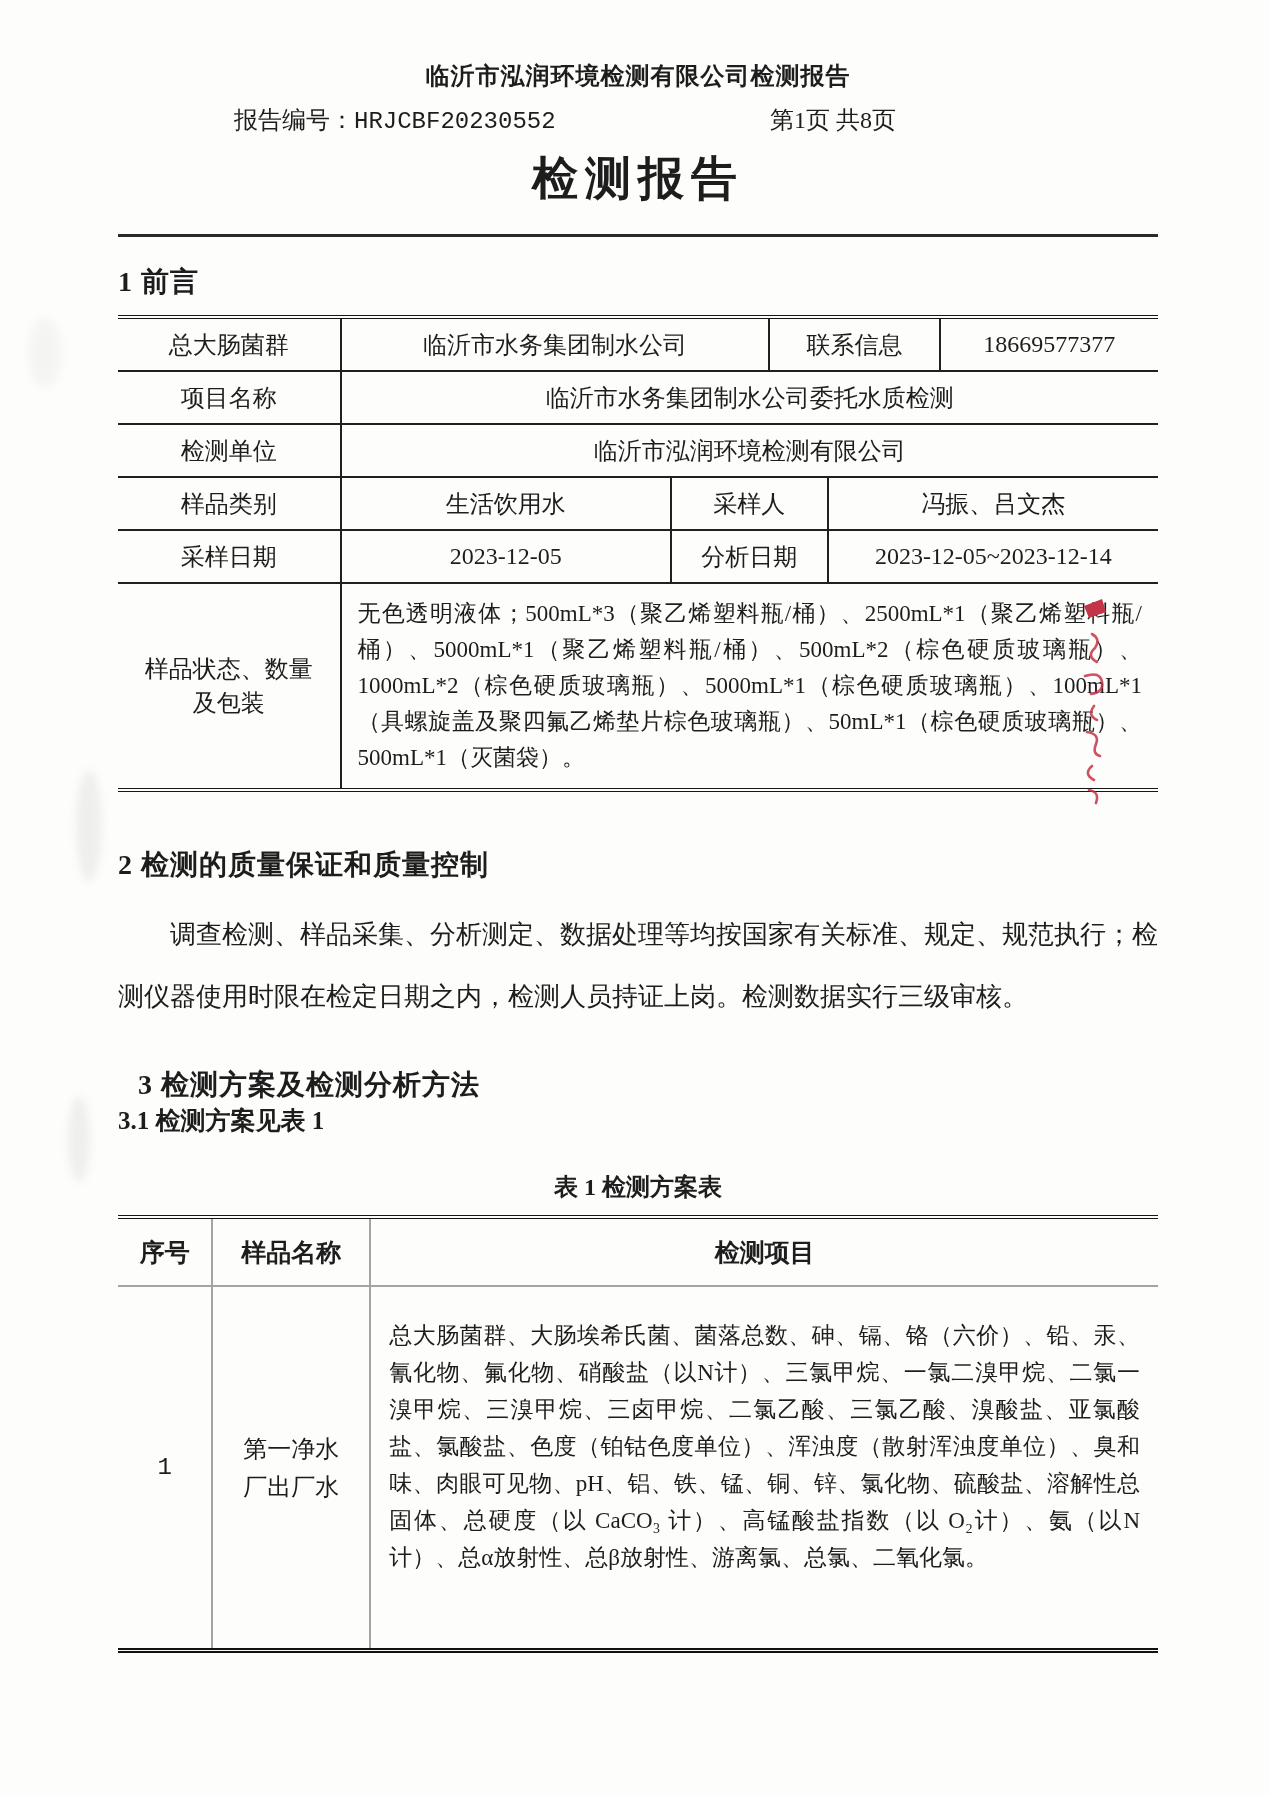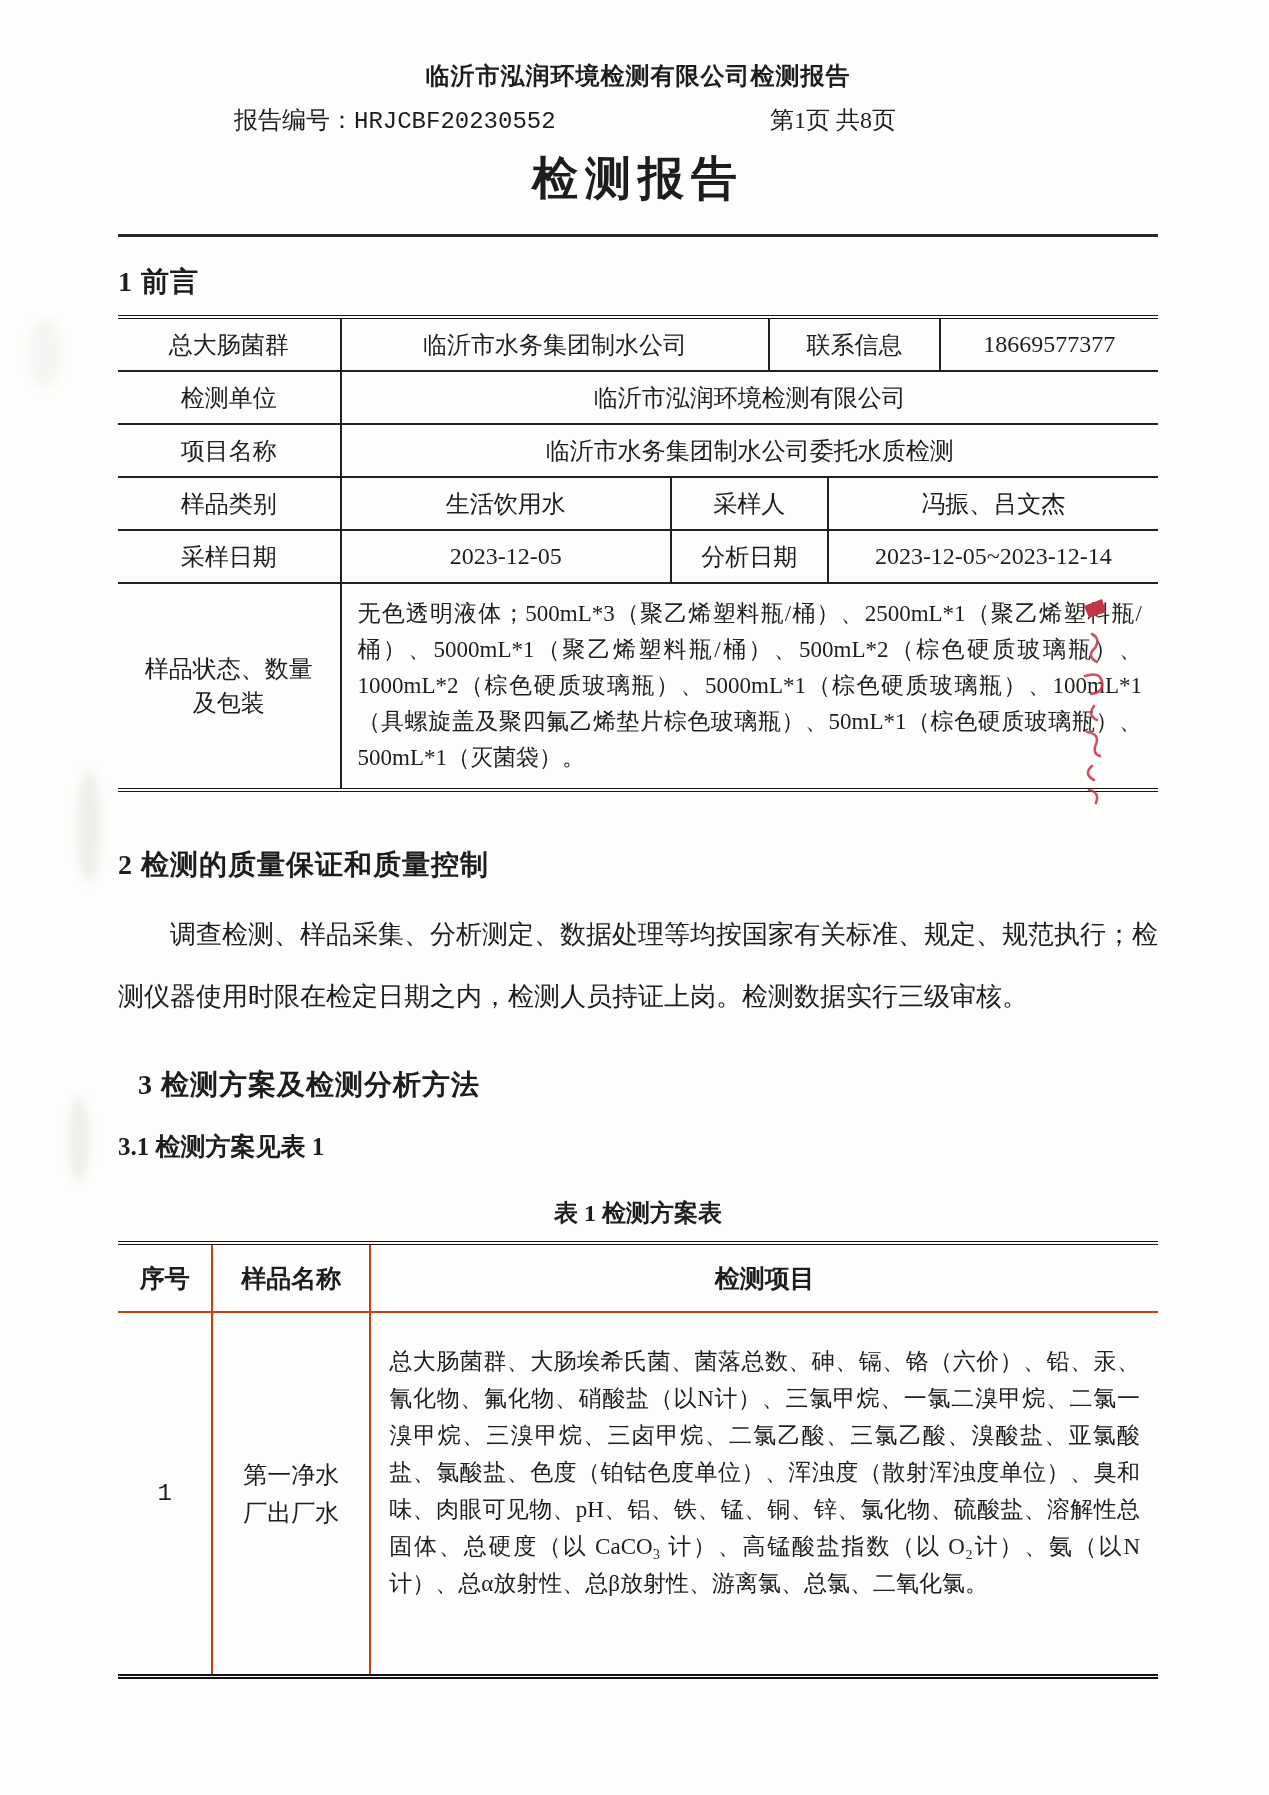--- a/index.html
+++ b/index.html
@@ -26,21 +26,21 @@
     margin-top:12px;
   }
   .title-rule {
     border:none; border-top:3px solid #2a2a2a; margin:24px 0 0 0; height:0;
   }
   
   .sec-heading { font-size:28px; font-weight:bold; letter-spacing:1px; }
   .sec1-heading { margin-top:26px; }
   .sec2-heading { margin-top:54px; }
   .sec3-heading { margin-top:38px;margin-left:20px; }
-  .sub-heading { font-size:25px; font-weight:bold; margin-top:26px; }
+  .sub-heading { font-size:25px; font-weight:bold; }
   
   table { border-collapse:collapse; table-layout:fixed; width:100%; }
   .pre-table {
     margin-top:14px;
     border-top:4px double #161616;
     border-bottom:4px double #161616;
   }
   .pre-table td {
     border:2px solid #202020;
     font-size:24px; text-align:center; padding:2px 8px;
@@ -57,21 +57,21 @@
   }
   
   .table1-caption {
     text-align:center; font-size:24px; font-weight:bold; margin-top:34px;
   }
   .t1 {
     margin-top:12px;
     border-top:4px double #161616;
     border-bottom:5px double #111111;
   }
-  .t1 th, .t1 td { border:2px solid #c2410c; overflow:hidden; }
+  .t1 th, .t1 td { border:2px solid #a3a3a3; overflow:hidden; }
   .t1 tr th:first-child, .t1 tr td:first-child { border-left:none;font-family:Liberation Mono, monospace; }
   .t1 tr th:last-child,  .t1 tr td:last-child  { border-right:none; }
   .t1 thead th { border-top:none; font-size:25px; font-weight:bold; height:64px; text-align:center; }
   .t1 tbody td { border-bottom:none; }
   .t1 .no-cell { text-align:center; font-size:24px; }
   .t1 .sample-cell { text-align:center; font-size:24px; line-height:38px; padding:0 27px; }
   .t1 .items-cell {
     vertical-align:top; text-align:justify; text-justify:inter-character;
     font-size:23px; line-height:37px; padding:30px 18px 72px 18px;
   }
@@ -112,26 +112,26 @@
         <col style="width:213px">
     </colgroup>
     <tbody>
         <tr>
       <td>总大肠菌群</td>
       <td colspan="2">临沂市水务集团制水公司</td>
       <td colspan="2">联系信息</td>
       <td>18669577377</td>
     </tr>
     <tr>
+      <td>项目名称</td>
+      <td colspan="5">临沂市水务集团制水公司委托水质检测</td>
+    </tr>
+    <tr>
       <td>检测单位</td>
       <td colspan="5">临沂市泓润环境检测有限公司</td>
-    </tr>
-    <tr>
-      <td>项目名称</td>
-      <td colspan="5">临沂市水务集团制水公司委托水质检测</td>
     </tr>
     <tr>
       <td>样品类别</td>
       <td>生活饮用水</td>
       <td colspan="2">采样人</td>
       <td colspan="2">冯振、吕文杰</td>
     </tr>
     <tr>
       <td>采样日期</td>
       <td>2023-12-05</td>

